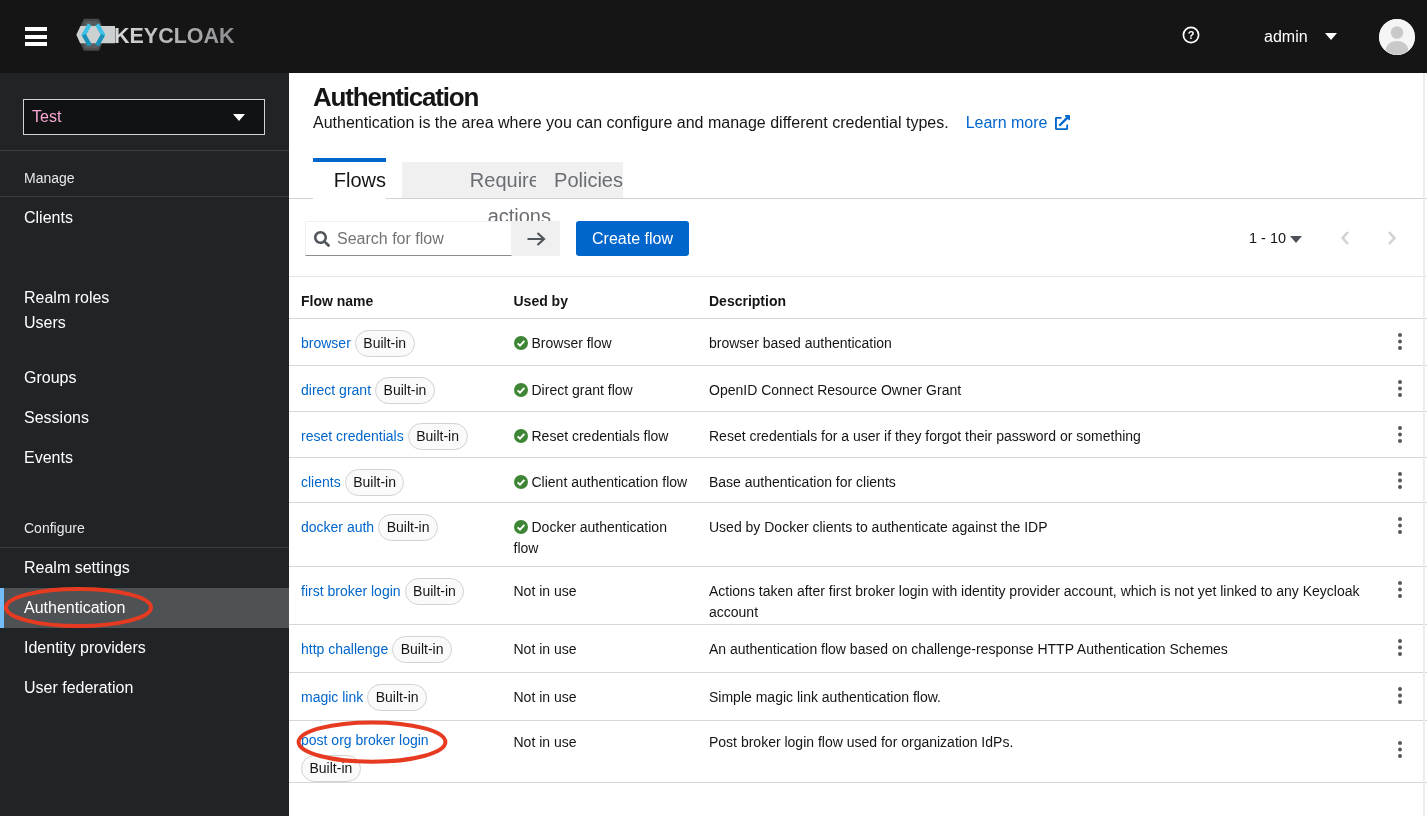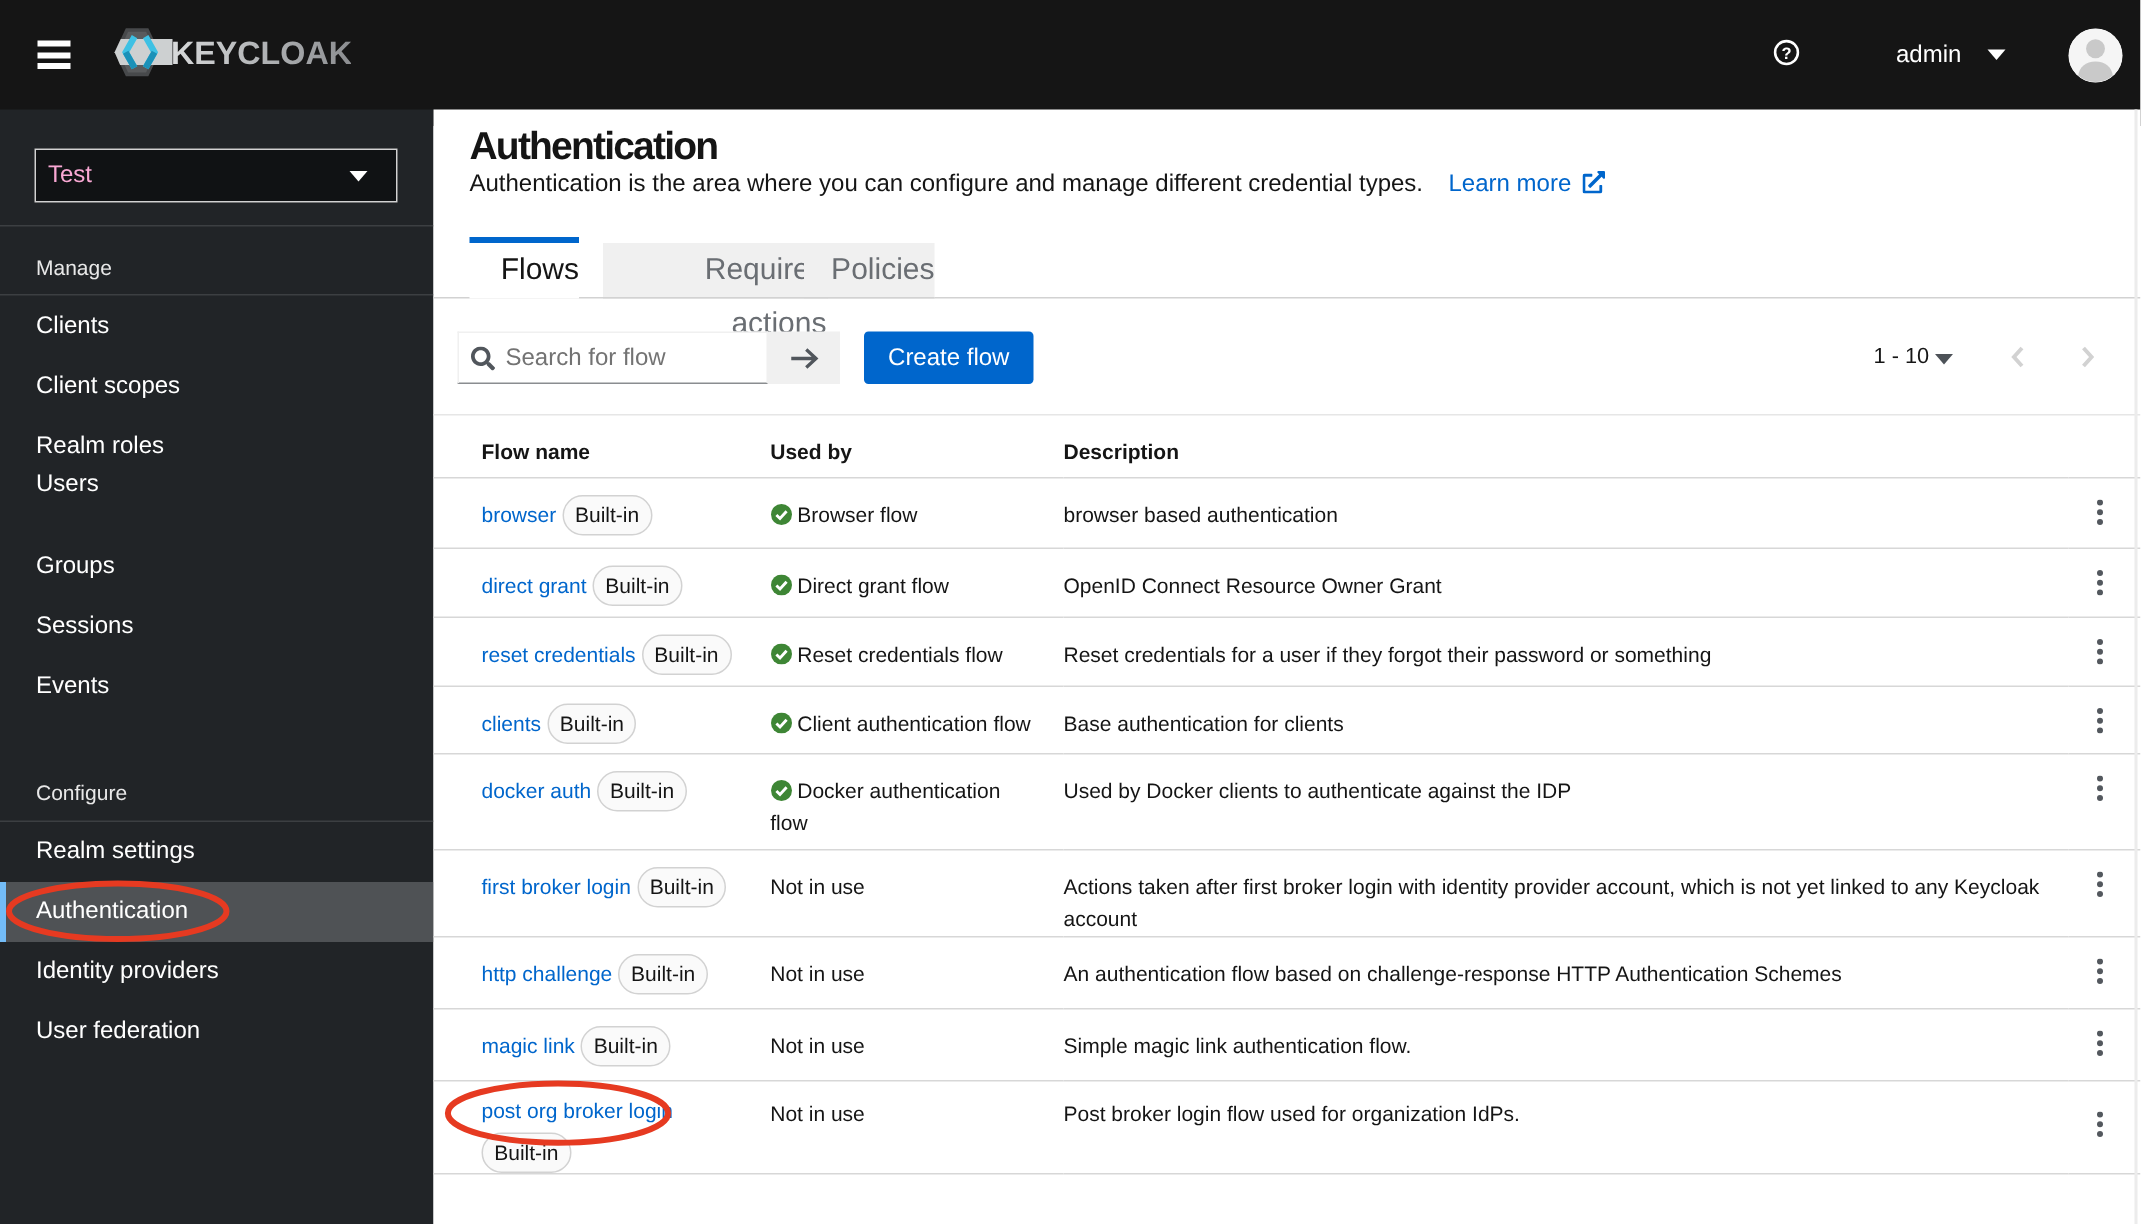--- a/index.html
+++ b/index.html
@@ -48,21 +48,21 @@
 #createbtn { position:absolute; left:287px; top:22px; width:113px; height:35px; background:#06c; border-radius:3px; color:#fff; font-size:16px; text-align:center; line-height:35px; }
 #pgtext { position:absolute; left:960px; top:157px; font-size:14.5px; color:#151515; }
 #pgcaret { position:absolute; left:1001px; top:163px; width:0; height:0; border-left:6px solid transparent; border-right:6px solid transparent; border-top:7px solid #4d5258; }
 .chev { position:absolute; top:153px; font-size:20px; color:#d2d2d2; font-weight:700; }
 
 
 #tbl { position:absolute; left:0; top:204px; width:1138px; border-collapse:collapse; table-layout:fixed; font-size:14px; color:#151515; }
 #tbl td, #tbl th { padding:4px 16px 0 0; line-height:21px; }
 #tbl td { vertical-align:baseline; padding-top:11px;margin-left:19px; }
 #tbl td:last-child { vertical-align:baseline; text-align:center; padding:0 6px 0 0; }
-#tbl .c1 { padding-left:32px; }
+#tbl .c1 { padding-left:12px; }
 #tbl tr { border-bottom:1px solid #d7d7d7; }
 #tbl th { text-align:left; vertical-align:middle; font-size:14px; font-weight:700; padding-top:9px; }
 #tbl a { color:#06c; text-decoration:none; }
 .pill { display:inline-block; height:27px; line-height:25px; padding:0 7.5px; background:#fafafa; border:1px solid #d2d2d2; border-radius:14px; font-size:14px; color:#151515; margin-left:4px; vertical-align:0px; }
 .ck { display:inline-block; vertical-align:-2px; margin-right:4px; }
 .kebab { display:inline-block; vertical-align:-2px; }
 </style>
 </head>
 <body>
 <div id="page">
@@ -103,21 +103,20 @@
 
   <div id="sidebar">
     <div id="realmsel">
         <span class="t">Test</span>
         <span class="c"></span>
       </div>
     <div class="navsep" style="top:77px"></div>
     <div class="navtitle" style="top:96.5px">Manage</div>
     <div class="navsep" style="top:123px"></div>
     <div class="navitem" style="top:125px">Clients</div>
-    <div class="navitem" style="top:165px">Client scopes</div>
     <div class="navitem" style="top:205px">Realm roles</div>
     <div class="navitem" style="top:230px">Users</div>
     <div class="navitem" style="top:285px">Groups</div>
     <div class="navitem" style="top:325px">Sessions</div>
     <div class="navitem" style="top:365px">Events</div>
     <div class="navtitle" style="top:446.5px">Configure</div>
     <div class="navsep" style="top:474px"></div>
     <div class="navitem" style="top:475px">Realm settings</div>
     <div class="navitem current" style="top:515px">Authentication</div>
     <div class="navitem" style="top:555px">Identity providers</div>

